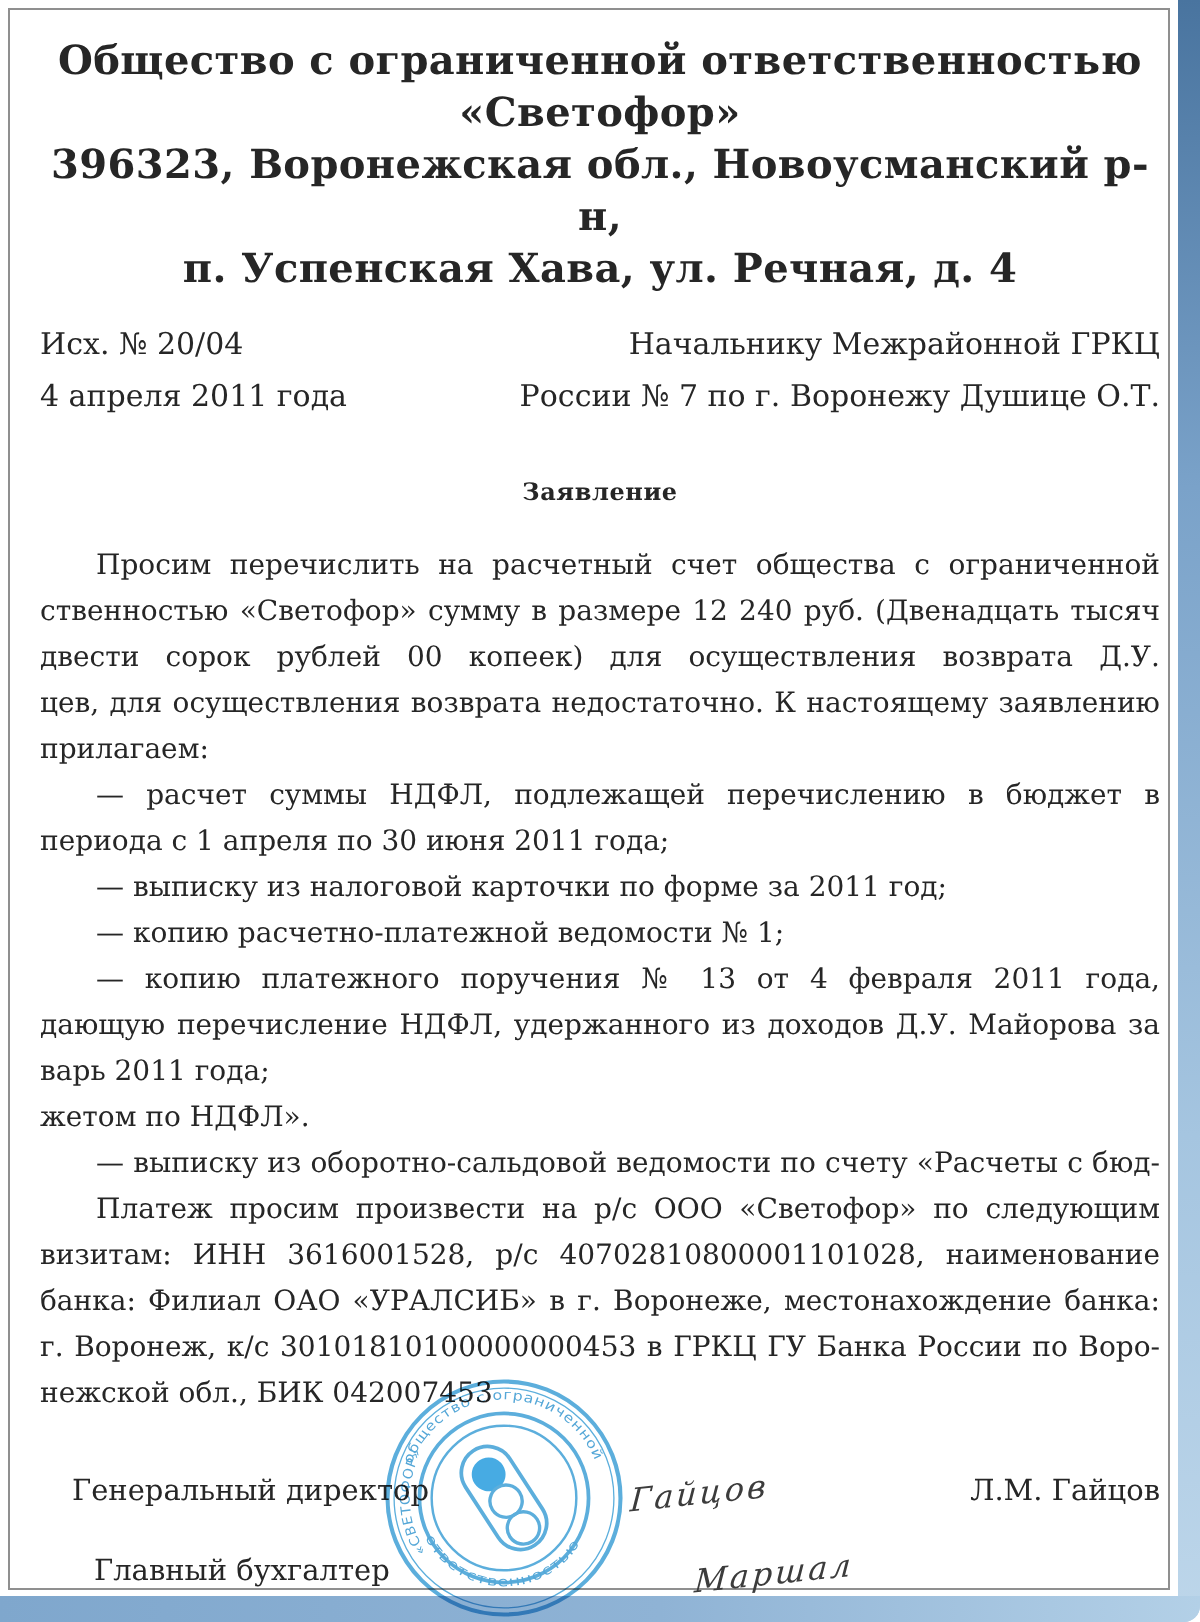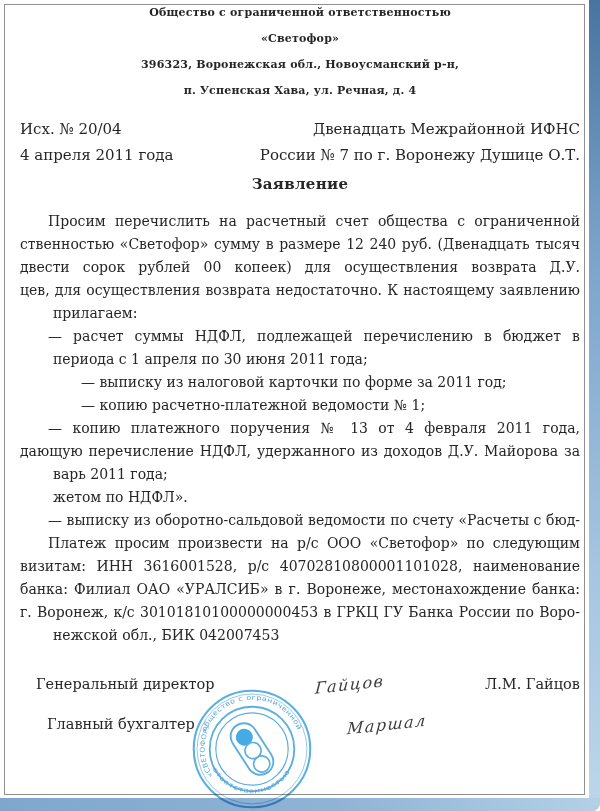--- a/index.html
+++ b/index.html
@@ -18,28 +18,28 @@
     background:linear-gradient(180deg,#49749f 0%,#7aa2c9 30%,#a5c5e0 70%,#bdd6ea 100%);
     border-bottom-right-radius:8px;
   }
   .edge-bottom{
     position:absolute;left:0;bottom:0;width:600px;height:13px;z-index:2;
     background:linear-gradient(90deg,#7fa7cd 0%,#8fb3d5 55%,#b3d0e7 100%);
     border-bottom-right-radius:8px;
   }
   
   .content{position:absolute;left:20px;top:0;width:560px;z-index:3;}
-  .header{text-align:center;font-weight:bold;font-size:11px;line-height:26px;letter-spacing:.2px;}
+  .header{margin-top:17px;text-align:center;font-weight:bold;font-size:20px;line-height:26px;letter-spacing:.2px;}
   .refrow{margin-top:12px;display:flex;justify-content:space-between;font-size:15px;line-height:26px;align-items:flex-end;}
   .refrow .right{text-align:right;}
-  .doc-title{margin-top:3px;text-align:center;font-weight:bold;font-size:15px;line-height:27px;letter-spacing:.3px;}
+  .doc-title{margin-top:22px;text-align:center;font-weight:bold;font-size:12px;line-height:27px;letter-spacing:.3px;}
   .bodytext{margin-top:12px;font-size:14px;}
   .line{line-height:23px;height:23px;overflow:hidden;text-align:justify;text-align-last:justify;}
   .line.indent{text-indent:28px;}
-  .line.end{text-align:justify;text-align-last:left;margin-left:33px;}
+  .line.end{text-align:justify;text-align-last:left;}
   
   .sigrow{display:grid;grid-template-columns:auto 1fr auto;align-items:center;margin-left:27px;font-size:14.5px;line-height:23px;}
   .sigrow.first{margin-top:26px;margin-left:16px;}
   .sigrow.second{margin-top:17px;gap:44px;}
   .autograph{
     justify-self:center;font-style:italic;font-size:16px;color:#3c3c3c;
     transform:rotate(-6deg) skewX(-10deg);letter-spacing:1.5px;
   }
   
   .stamp{
@@ -65,21 +65,21 @@
     <div>396323, Воронежская обл., Новоусманский р-н,</div>
     <div>п. Успенская Хава, ул. Речная, д. 4</div>
   </div>
 
   <div class="refrow">
     <div class="left">
       <div>Исх. № 20/04</div>
       <div>4 апреля 2011 года</div>
     </div>
     <div class="right">
-      <div>Двенадцать Межрайонной ИФНС</div>
+      <div>Начальнику Межрайонной ГРКЦ</div>
       <div>России № 7 по г. Воронежу Душице О.Т.</div>
     </div>
   </div>
 
   <div class="doc-title">Заявление</div>
 
   <div class="bodytext">
       <div class="line indent">Просим перечислить на расчетный счет общества с ограниченной ответ-</div>
       <div class="line">ственностью «Светофор» сумму в размере 12 240 руб. (Двенадцать тысяч</div>
       <div class="line">двести сорок рублей 00 копеек) для осуществления возврата Д.У. Майорову.</div>

